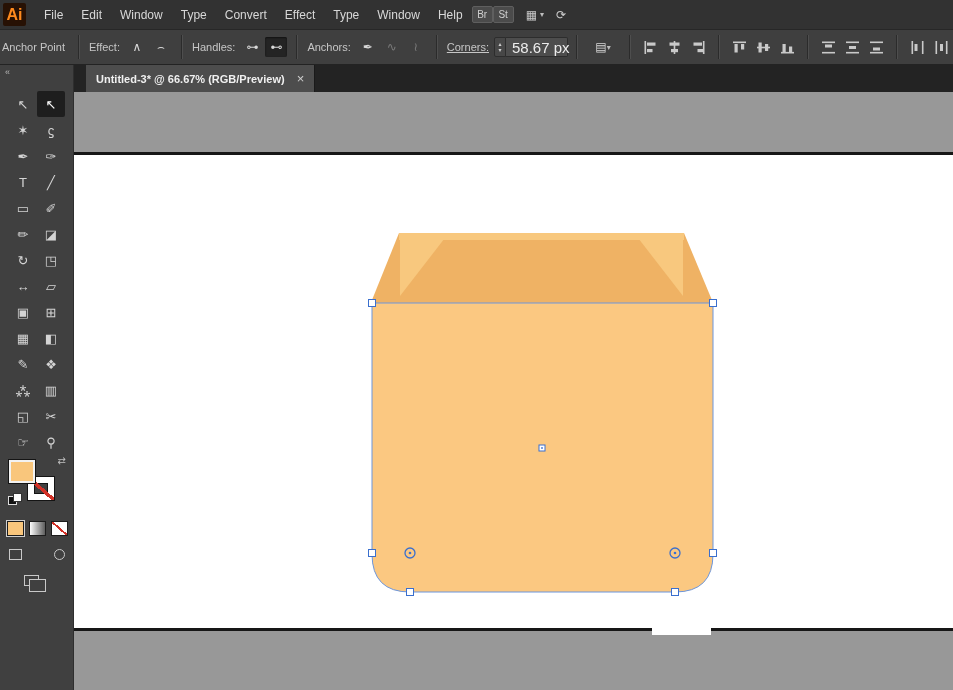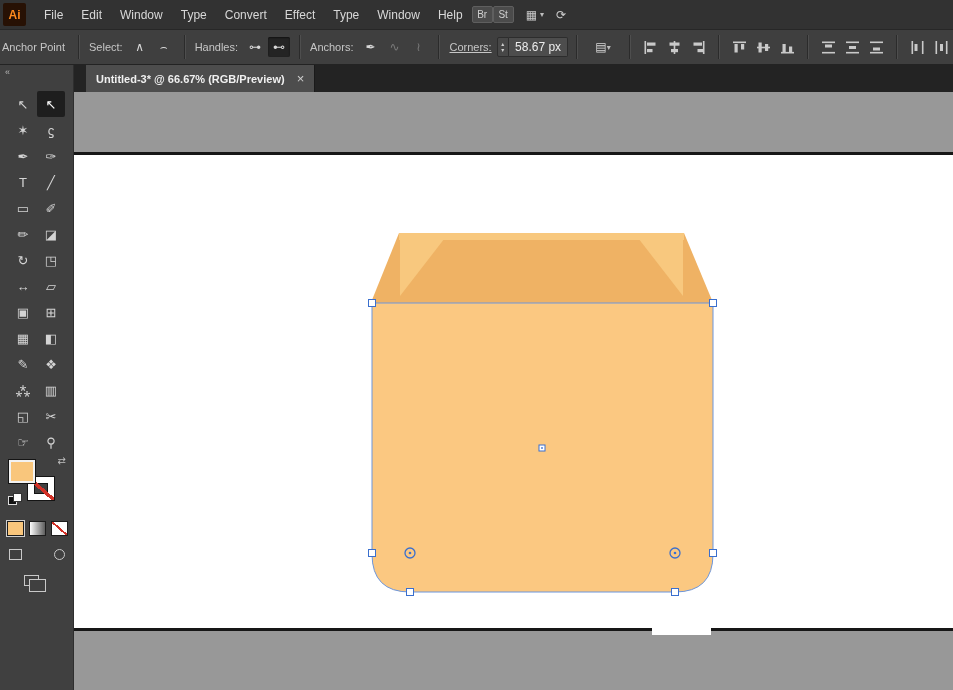--- a/index.html
+++ b/index.html
@@ -4,21 +4,21 @@
 <style>
   * { margin:0; padding:0; box-sizing:border-box; }
   body { font-family:"Liberation Sans", sans-serif; background:#555; }
   #app { position:relative; width:953px; height:690px; background:#989898; overflow:hidden;
          font-family:"Liberation Sans", sans-serif; }
 
   
   .menubar { position:absolute; top:0; left:0; width:953px; height:29px; background:#323232;
              display:flex; align-items:center; color:#d8d8d8; font-size:12px; z-index:30; }
   .ai-logo { width:23px; height:23px; margin:0 9px 0 3px; background:#271104; color:#ff8a1d;
-             font-weight:bold; font-size:12px; display:flex; align-items:center; justify-content:center;
+             font-weight:bold; font-size:16px; display:flex; align-items:center; justify-content:center;
              border-radius:2px; }
   .menu-item { padding:4px 9px; height:29px; display:flex; align-items:center; cursor:default; }
   .mb-badge { width:21px; height:17px; background:#4b4b4b; border:1px solid #5f5f5f; border-radius:2px;
               font-size:10px; color:#cfcfcf; display:flex; align-items:center; justify-content:center;
               }
   .mb-icon { margin-left:12px; color:#c9c9c9; font-size:12px; display:flex; align-items:center; gap:3px; }
   .mb-chev { font-size:8px; color:#bdbdbd; }
 
   
   .controlbar { position:absolute; top:29px; left:0; width:953px; height:36px; background:#3f3f3f;
@@ -28,21 +28,21 @@
   .cb-label { margin:0 5px 0 2px; color:#c6c6c6; }
   .cb-sep { width:1px; height:24px; background:#2b2b2b; margin:0 8px; box-shadow:1px 0 0 #4e4e4e; flex:none; }
   .cb-btn { width:22px; height:20px; display:flex; align-items:center; justify-content:center;
             color:#d8d8d8; font-size:12px; border-radius:2px; margin:0 1px; flex:none; }
   .cb-btn.pressed { background:#242424; box-shadow:inset 0 1px 2px #111; }
   .cb-btn.disabled { color:#7a7a7a; }
   .stepper { width:13px; height:20px; background:#474747; border:1px solid #2d2d2d; display:flex;
              flex-direction:column; align-items:center; justify-content:center; line-height:6px;
              font-size:6px; color:#cfcfcf; border-radius:2px 0 0 2px; }
   .cb-field { width:62px; height:20px; background:#4d4d4d; border:1px solid #2d2d2d; border-left:none;
-              color:#ececec; font-size:12px; display:flex; align-items:center; padding-left:6px;
+              color:#ececec; font-size:15px; display:flex; align-items:center; padding-left:6px;
               border-radius:0 2px 2px 0; }
   .u { text-decoration:underline; }
   .al-btn svg rect { fill:#c9c9c9; }
   .preset-btn { width:34px; }
 
   
   .tabbar { position:absolute; top:65px; left:74px; width:879px; height:27px; background:#232323; z-index:20; }
   .doc-tab { position:absolute; left:4px; top:0; height:27px; background:#4d4d4d; color:#f0f0f0;
              font-size:11px; font-weight:bold; display:flex; align-items:center; padding:0 10px;
              border-right:1px solid #1a1a1a;margin-left:8px; }
@@ -114,21 +114,21 @@
       <span>▦</span>
       <span class="mb-chev">▾</span>
     </div>
     <div class="mb-icon">⟳</div>
   </div>
 
   <div class="controlbar">
     <span class="cb-label">Anchor Point</span>
     <span class="cb-sep"></span>
 
-    <span class="cb-label">Select:</span>
+    <span class="cb-label">Effect:</span>
     <span class="cb-btn">
         <span>∧</span>
       </span>
     <span class="cb-btn">
         <span>⌢</span>
       </span>
     <span class="cb-sep"></span>
 
     <span class="cb-label">Handles:</span>
     <span class="cb-btn">

